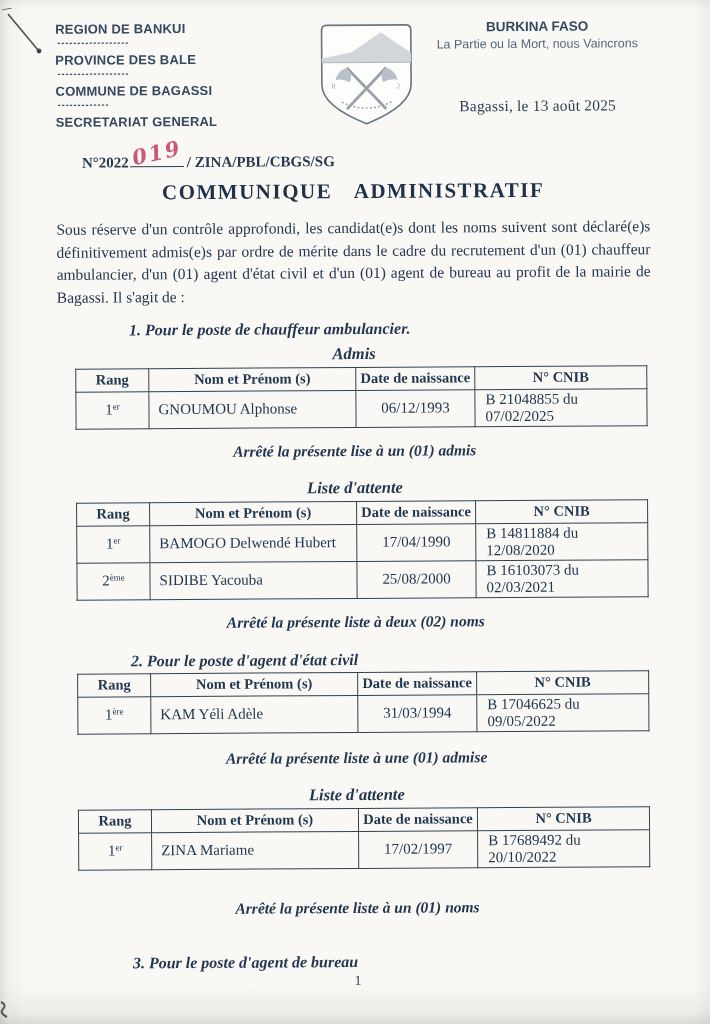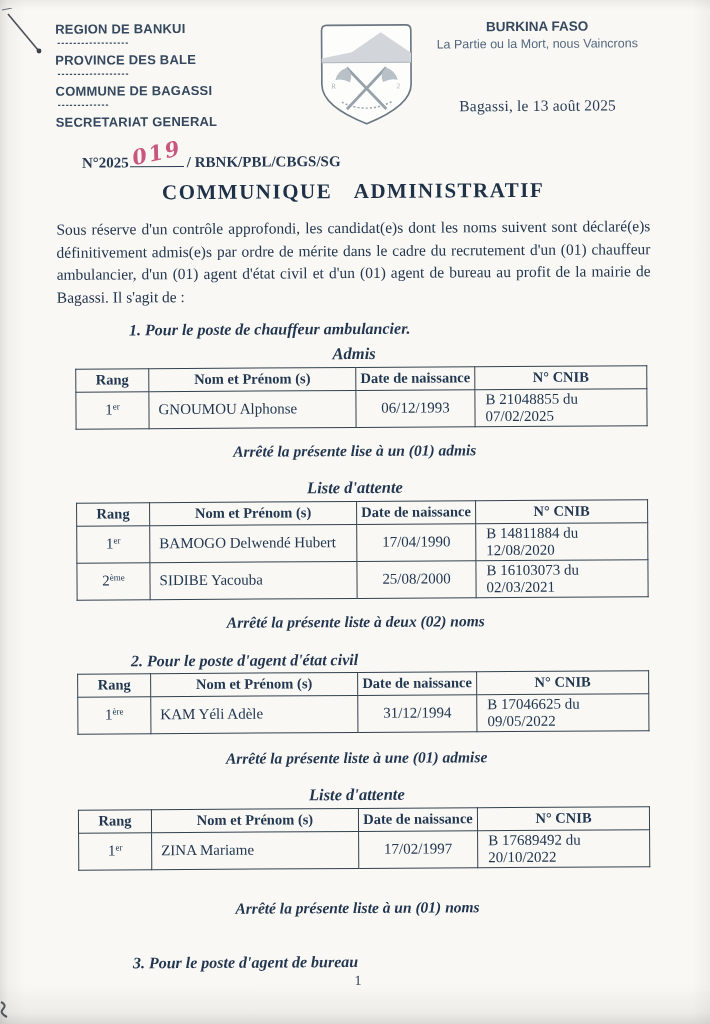--- a/index.html
+++ b/index.html
@@ -117,21 +117,21 @@
       </div>
 
       <div class="hdr-right">
         <div class="country">BURKINA FASO</div>
         <div class="motto">La Partie ou la Mort, nous Vaincrons</div>
         <div class="dateline">Bagassi, le 13 août 2025</div>
       </div>
     </div>
 
     <div class="refline">
-      <span>N°2025</span><span class="ref-blank"><span class="handwritten">019</span></span><span>/ RBNK/PBL/CBGS/SG</span>
+      <span>N°2022</span><span class="ref-blank"><span class="handwritten">019</span></span><span>/ ZINA/PBL/CBGS/SG</span>
     </div>
 
     <div class="doc-title">COMMUNIQUE  ADMINISTRATIF</div>
 
     <div class="intro">Sous réserve d'un contrôle approfondi, les candidat(e)s dont les noms suivent sont déclaré(e)s définitivement admis(e)s par ordre de mérite dans le cadre du recrutement d'un (01) chauffeur ambulancier, d'un (01) agent d'état civil et d'un (01) agent de bureau au profit de la mairie de Bagassi. Il s'agit de :</div>
 
     <div class="sec-heading">1. Pour le poste de chauffeur ambulancier.</div>
 
     <div class="list-label">Admis</div>
 
@@ -193,21 +193,21 @@
           <th class="c-rank">Rang</th>
           <th class="c-name">Nom et Prénom (s)</th>
           <th class="c-dob">Date de naissance</th>
           <th class="c-cnib">N° CNIB</th>
         </tr>
       </thead>
       <tbody>
         <tr>
           <td class="c-rank"><span>1</span><sup>ère</sup></td>
           <td class="c-name">KAM Yéli Adèle</td>
-          <td class="c-dob">31/12/1994</td>
+          <td class="c-dob">31/03/1994</td>
           <td class="c-cnib">B 17046625 du 09/05/2022</td>
         </tr>
       </tbody>
     </table>
 
     <div class="closing m16">Arrêté la présente liste à une (01) admise</div>
 
     <div class="list-label m18">Liste d'attente</div>
 
     <table class="rtable">

